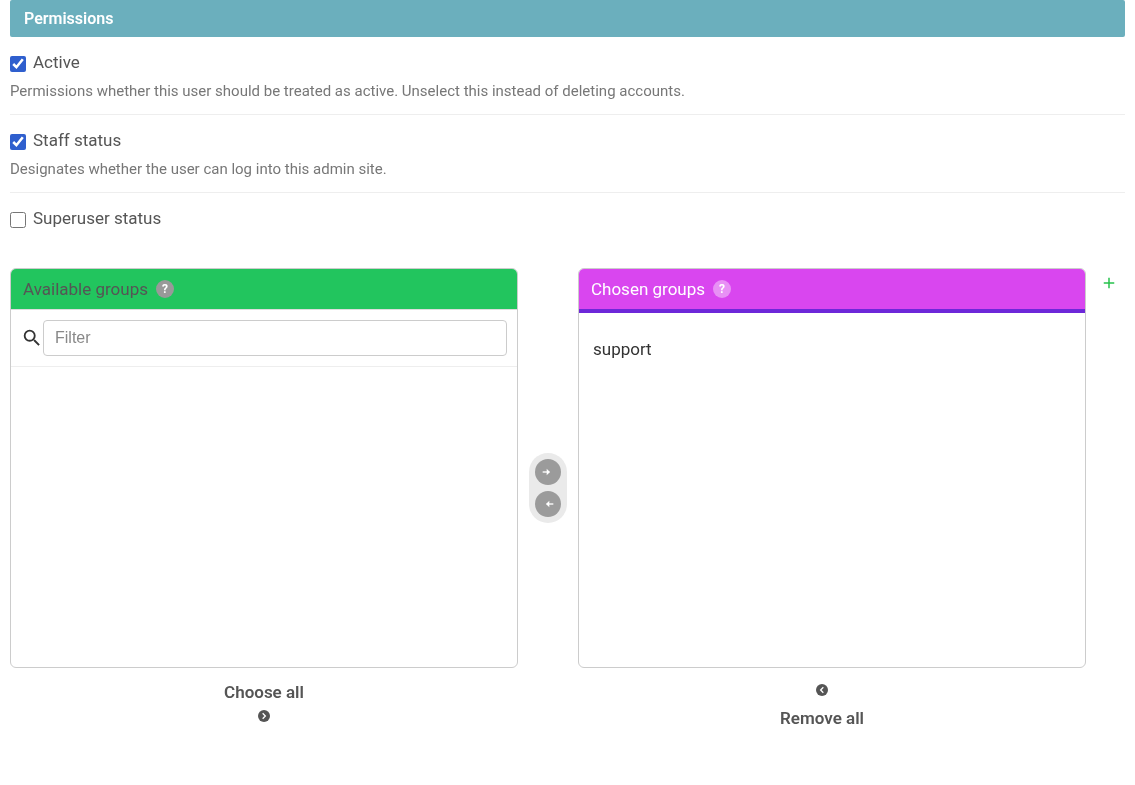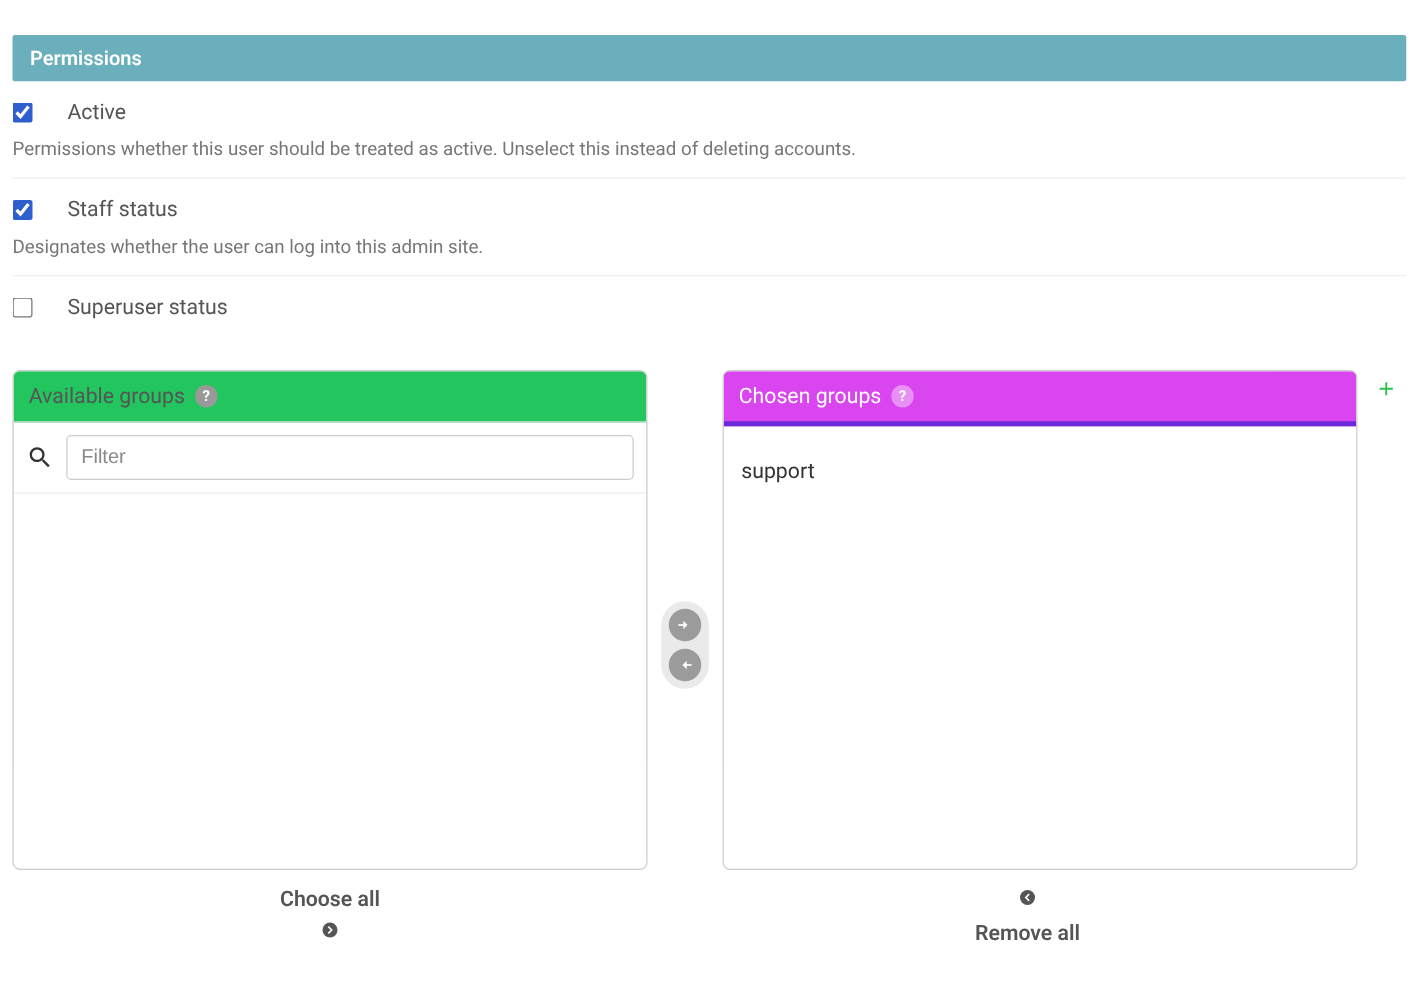--- a/index.html
+++ b/index.html
@@ -7,40 +7,39 @@
     margin: 0;
     padding: 0;
     font-family: -apple-system, BlinkMacSystemFont, "Segoe UI", Roboto, "Helvetica Neue", Arial, sans-serif;
     font-size: 16px;
     color: #444;
     background: #fff;
   }
   .page {
     width: 1135px;
     padding: 0 10px;
-    margin-top: 28px;
   }
   .panel-header {
     background: #6bafbd;
     color: #fff;
     font-weight: 600;
     padding: 9px 14px;
     border-radius: 2px;
     font-size: 16px;
   }
   .perm-list { }
   .perm-row {
     border-bottom: 1px solid #eee;
     padding: 15px 0 14px;
   }
   .perm-row:last-child { border-bottom: none; }
   .perm-label-line {
     display: flex;
-    align-items: center;
-    gap: 28px;
+    align-items: flex-end;
+    gap: 7px;
   }
   .perm-label {
     font-size: 17px;
     color: #555;
     vertical-align: middle;
   }
   input[type="checkbox"].native {
     width: 16px; height: 16px;
     accent-color: #2f5fce;
     margin: 0;
@@ -123,21 +122,20 @@
     background: #999;
     cursor: pointer;
   }
   .help-circle.light {
     background: rgba(255,255,255,0.4);
   }
 
   .filter-row {
     display: flex;
     align-items: center;
-    gap: 10px;
     padding: 10px 10px;
     border-bottom: 1px solid #eee;
   }
   .search-icon {
     width: 22px; height: 22px;
   }
   .filter-input {
     flex: 1;
     border: 1px solid #ccc;
     border-radius: 4px;

